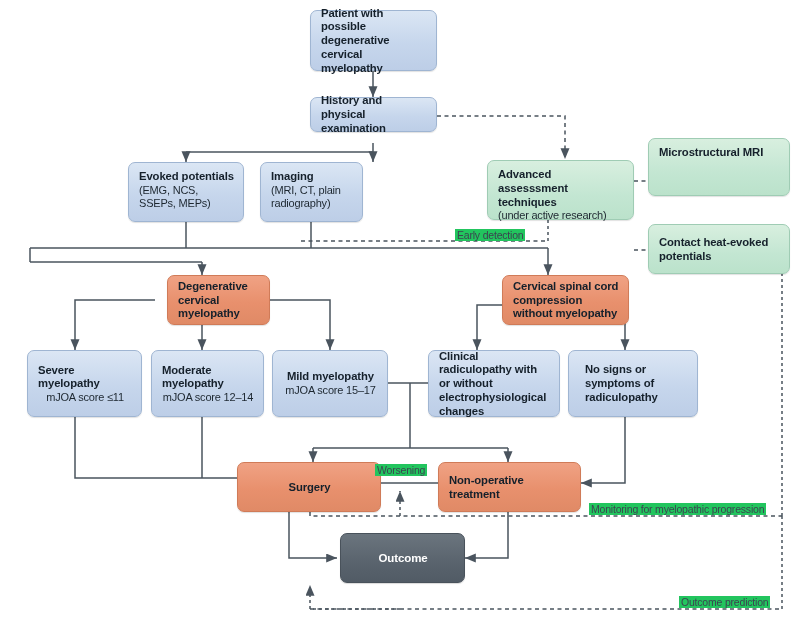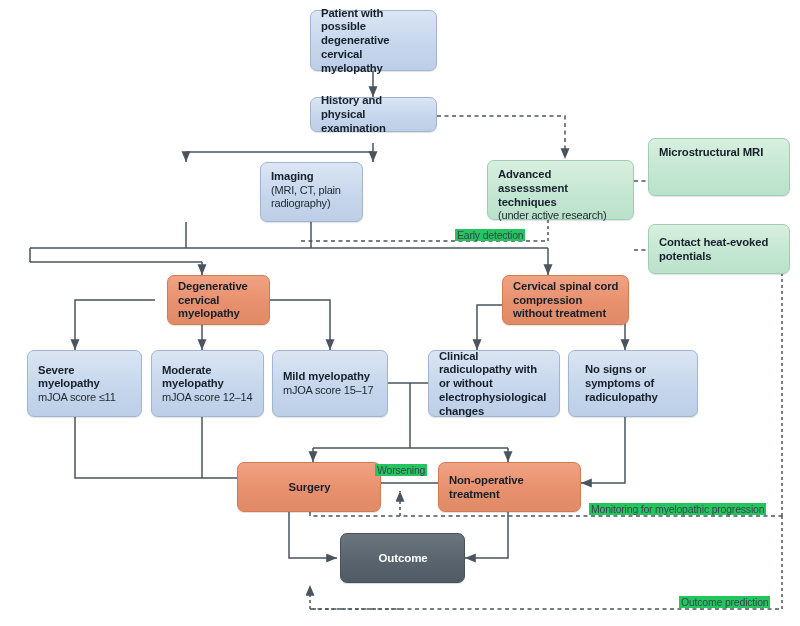--- a/index.html
+++ b/index.html
@@ -18,20 +18,21 @@
     line-height:1.22;
     z-index:3;
   }
   .node .t{display:block;}
   .node .title{font-weight:bold;font-size:11.3px;color:#15202b;letter-spacing:-0.1px;}
   .node .sub{font-weight:normal;font-size:11px;color:#1d2730;letter-spacing:-0.2px;}
   .blue{
     background:linear-gradient(180deg,#dbe6f4 0%,#c6d6ec 55%,#bdcee7 100%);
     border:1px solid #9fb5d2;
     box-shadow:0 1px 1px rgba(0,0,0,.12);
+    align-items:center;
   }
   .green{
     background:linear-gradient(180deg,#d8efdf 0%,#c3e6d2 60%,#bbe2cb 100%);
     border:1px solid #9fccb4;
     box-shadow:0 1px 1px rgba(0,0,0,.12);
   }
   .orange{
     background:linear-gradient(180deg,#f0a284 0%,#e8906d 55%,#e08a66 100%);
     border:1px solid #d07b58;
     box-shadow:0 1px 1px rgba(0,0,0,.12);
@@ -136,20 +137,24 @@
   </svg>
 
   <div class="node blue centered" style="left:310px;top:10px;width:127px;height:61px;">
     <span class="t title">Patient with possible degenerative cervical myelopathy</span>
   </div>
 
   <div class="node blue centered" style="left:310px;top:97px;width:127px;height:35px;">
     <span class="t title">History and physical examination</span>
   </div>
 
+  <div class="node blue" style="left:128px;top:162px;width:116px;height:60px;">
+    <span class="t title">Evoked potentials</span>
+    <span class="t sub">(EMG, NCS, SSEPs, MEPs)</span>
+  </div>
 
   <div class="node blue" style="left:260px;top:162px;width:103px;height:60px;">
     <span class="t title">Imaging</span>
     <span class="t sub">(MRI, CT, plain radiography)</span>
   </div>
 
   <div class="node green" style="left:487px;top:160px;width:147px;height:60px;">
     <span class="t title">Advanced assesssment techniques</span>
     <span class="t sub">(under active research)</span>
   </div>
@@ -160,21 +165,21 @@
 
   <div class="node green centered" style="left:648px;top:224px;width:142px;height:50px;">
     <span class="t title">Contact heat-evoked potentials</span>
   </div>
 
   <div class="node orange centered" style="left:155px;top:275px;width:103px;height:50px;margin-left:12px;">
     <span class="t title">Degenerative cervical myelopathy</span>
   </div>
 
   <div class="node orange centered" style="left:502px;top:275px;width:127px;height:50px;">
-    <span class="t title">Cervical spinal cord compression without treatment</span>
+    <span class="t title">Cervical spinal cord compression without myelopathy</span>
   </div>
 
   <div class="node blue centered" style="left:27px;top:350px;width:115px;height:67px;">
     <span class="t title">Severe myelopathy</span>
     <span class="t sub">mJOA score ≤11</span>
   </div>
 
   <div class="node blue centered" style="left:151px;top:350px;width:113px;height:67px;">
     <span class="t title">Moderate myelopathy</span>
     <span class="t sub">mJOA score 12–14</span>

